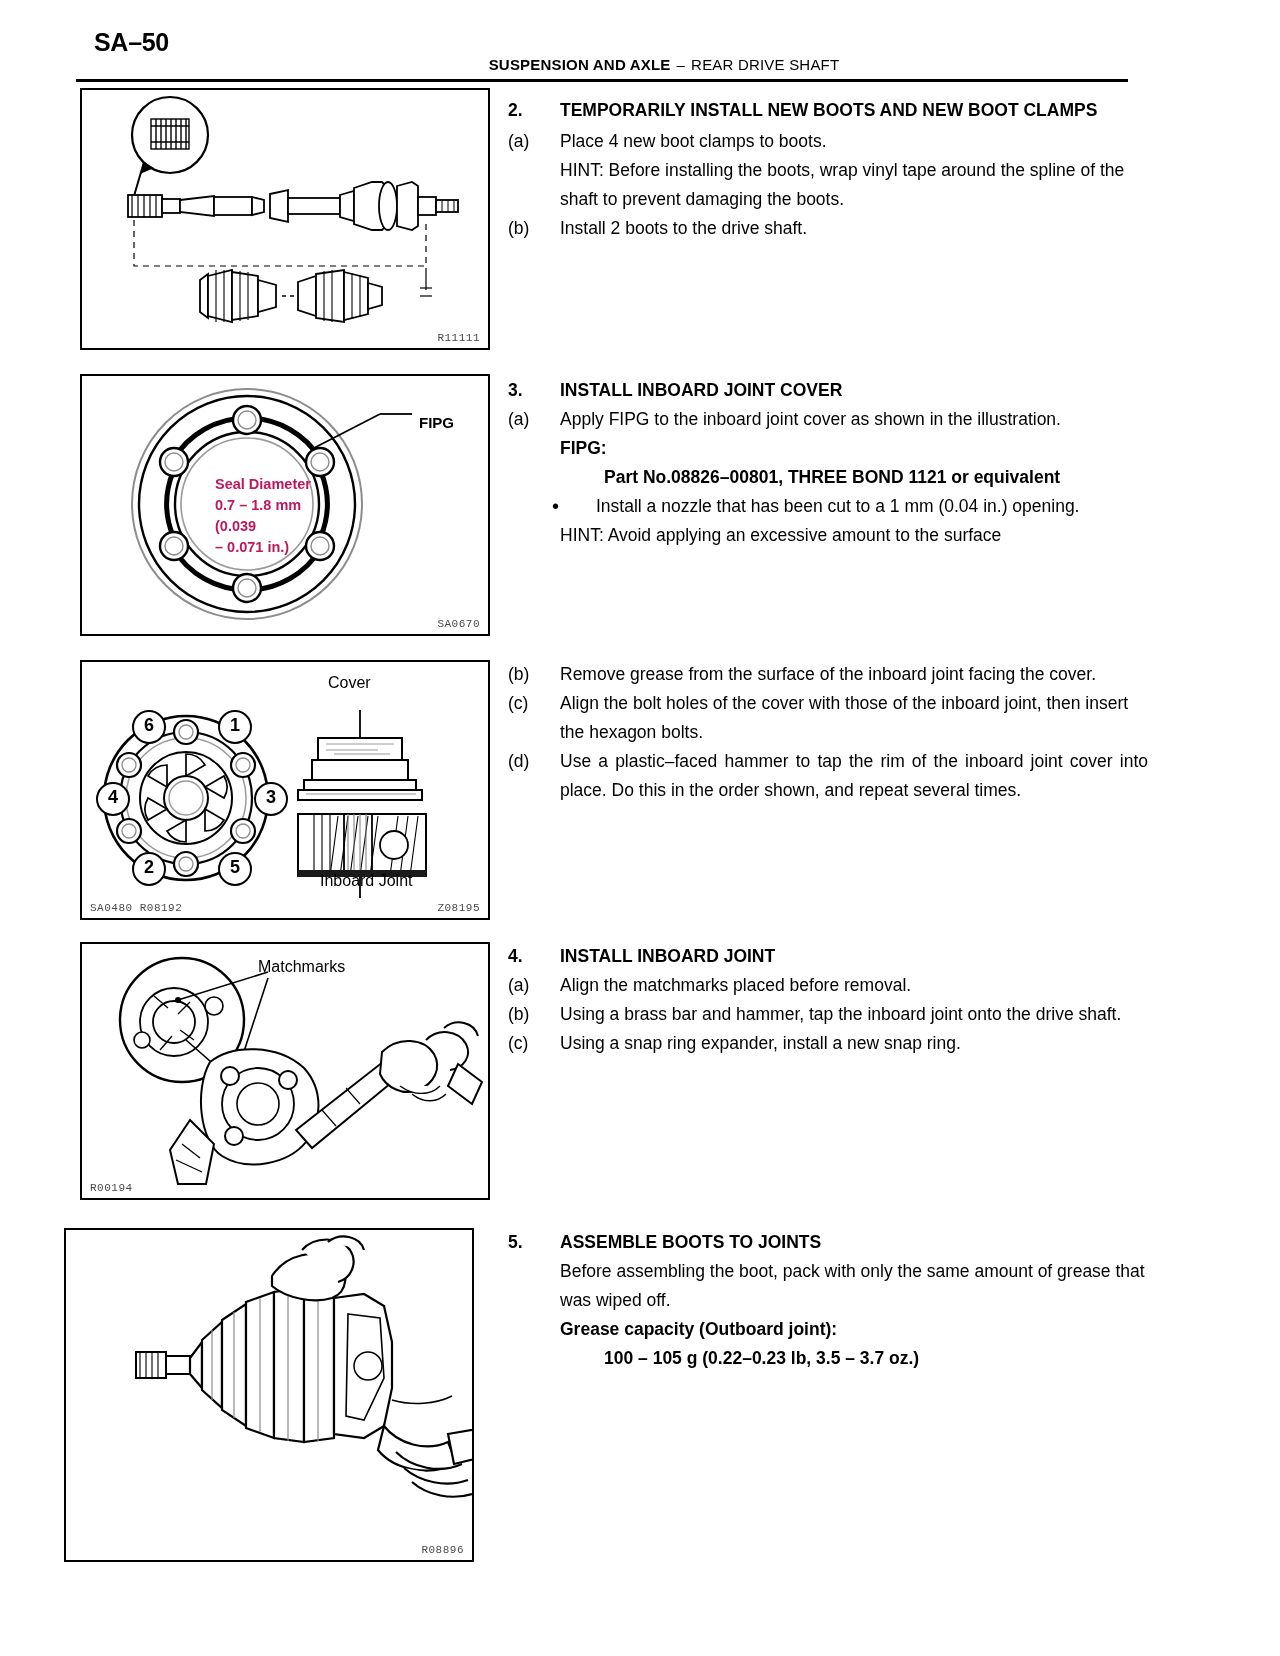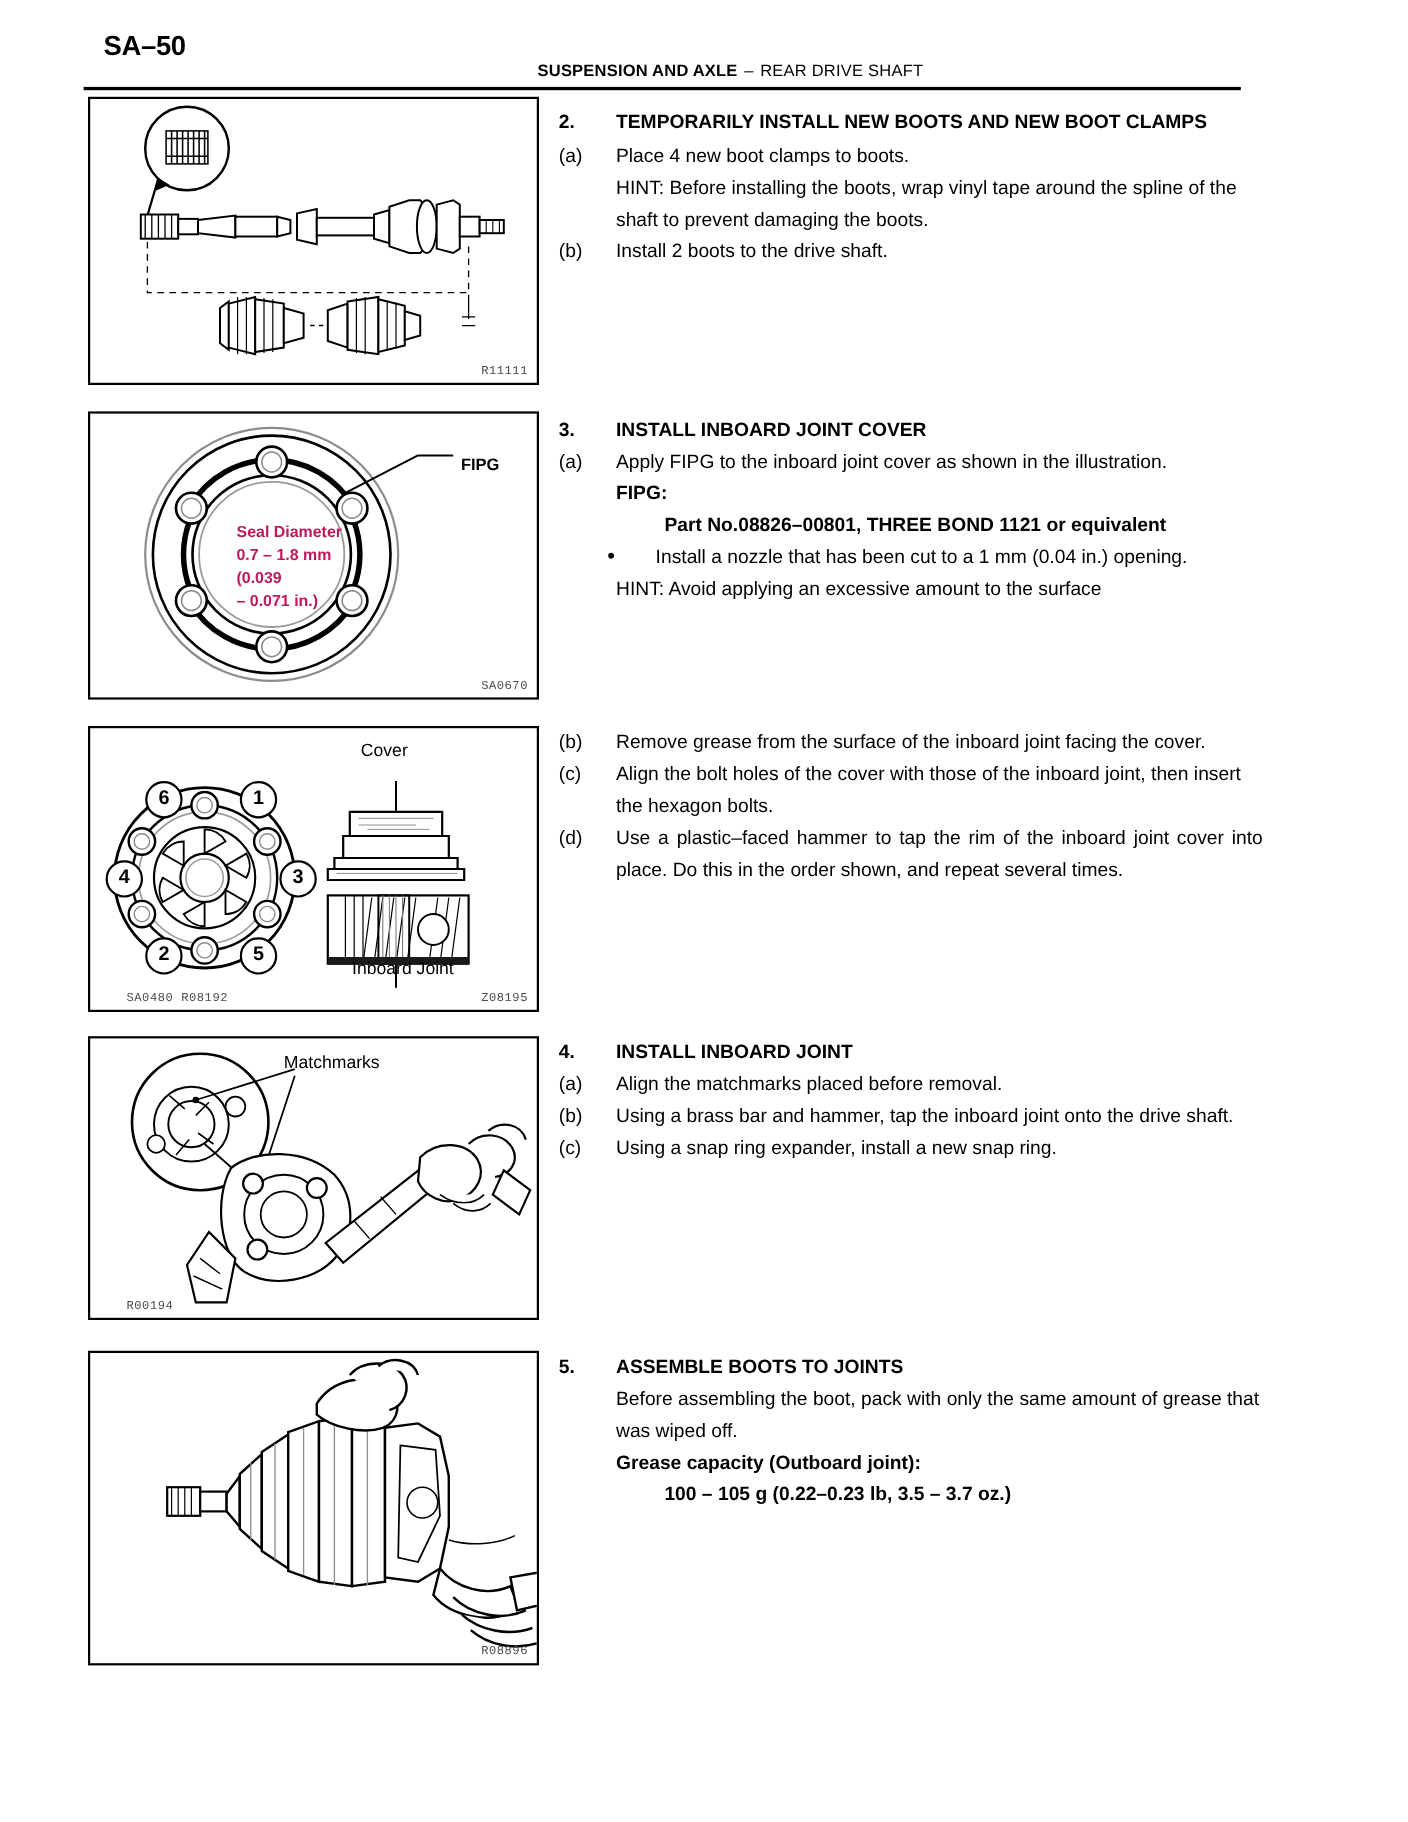--- a/index.html
+++ b/index.html
@@ -86,21 +86,20 @@
     letter-spacing: 0.5px;
   }
   .figcap-left {
     position: absolute;
     left: 8px;
     bottom: 4px;
     font-size: 11px;
     font-family: "Liberation Mono", monospace;
     color: #4a4a4a;
     letter-spacing: 0.5px;
-    margin-left: 25px;
   }
   .figlabel {
     position: absolute;
     font-size: 15px;
     font-weight: bold;
     white-space: nowrap;
   }
   .figlabel.thin {
     font-weight: normal;
     font-size: 16px;
@@ -443,21 +442,21 @@
       </g>
 
       <g stroke="#000" stroke-width="2" fill="#fff">
         <path d="M376 120 L400 138 L390 160 L366 142 Z"></path>
       </g>
     </svg>
     <div class="figlabel thin" style="left:176px; top:14px;">Matchmarks</div>
     <div class="figcap-left">R00194</div>
   </div>
 
-  <div class="figbox" style="left:80px; top:1228px; width:410px; height:286px;padding-left:30px;">
+  <div class="figbox" style="left:64px; top:1228px; width:410px; height:334px;padding-left:30px;">
     <svg width="406" height="282" viewBox="0 0 406 282">
 
       <g stroke="#000" stroke-width="2" fill="#fff">
         <rect x="40" y="122" width="30" height="26"></rect>
         <path d="M44 122 v26 M50 122 v26 M56 122 v26 M62 122 v26" stroke-width="1.1"></path>
         <rect x="70" y="126" width="24" height="18"></rect>
       </g>
 
       <g stroke="#000" stroke-width="2.2" fill="#fff">
         <path d="M94 128 L106 112 L106 158 L94 144 Z"></path>

